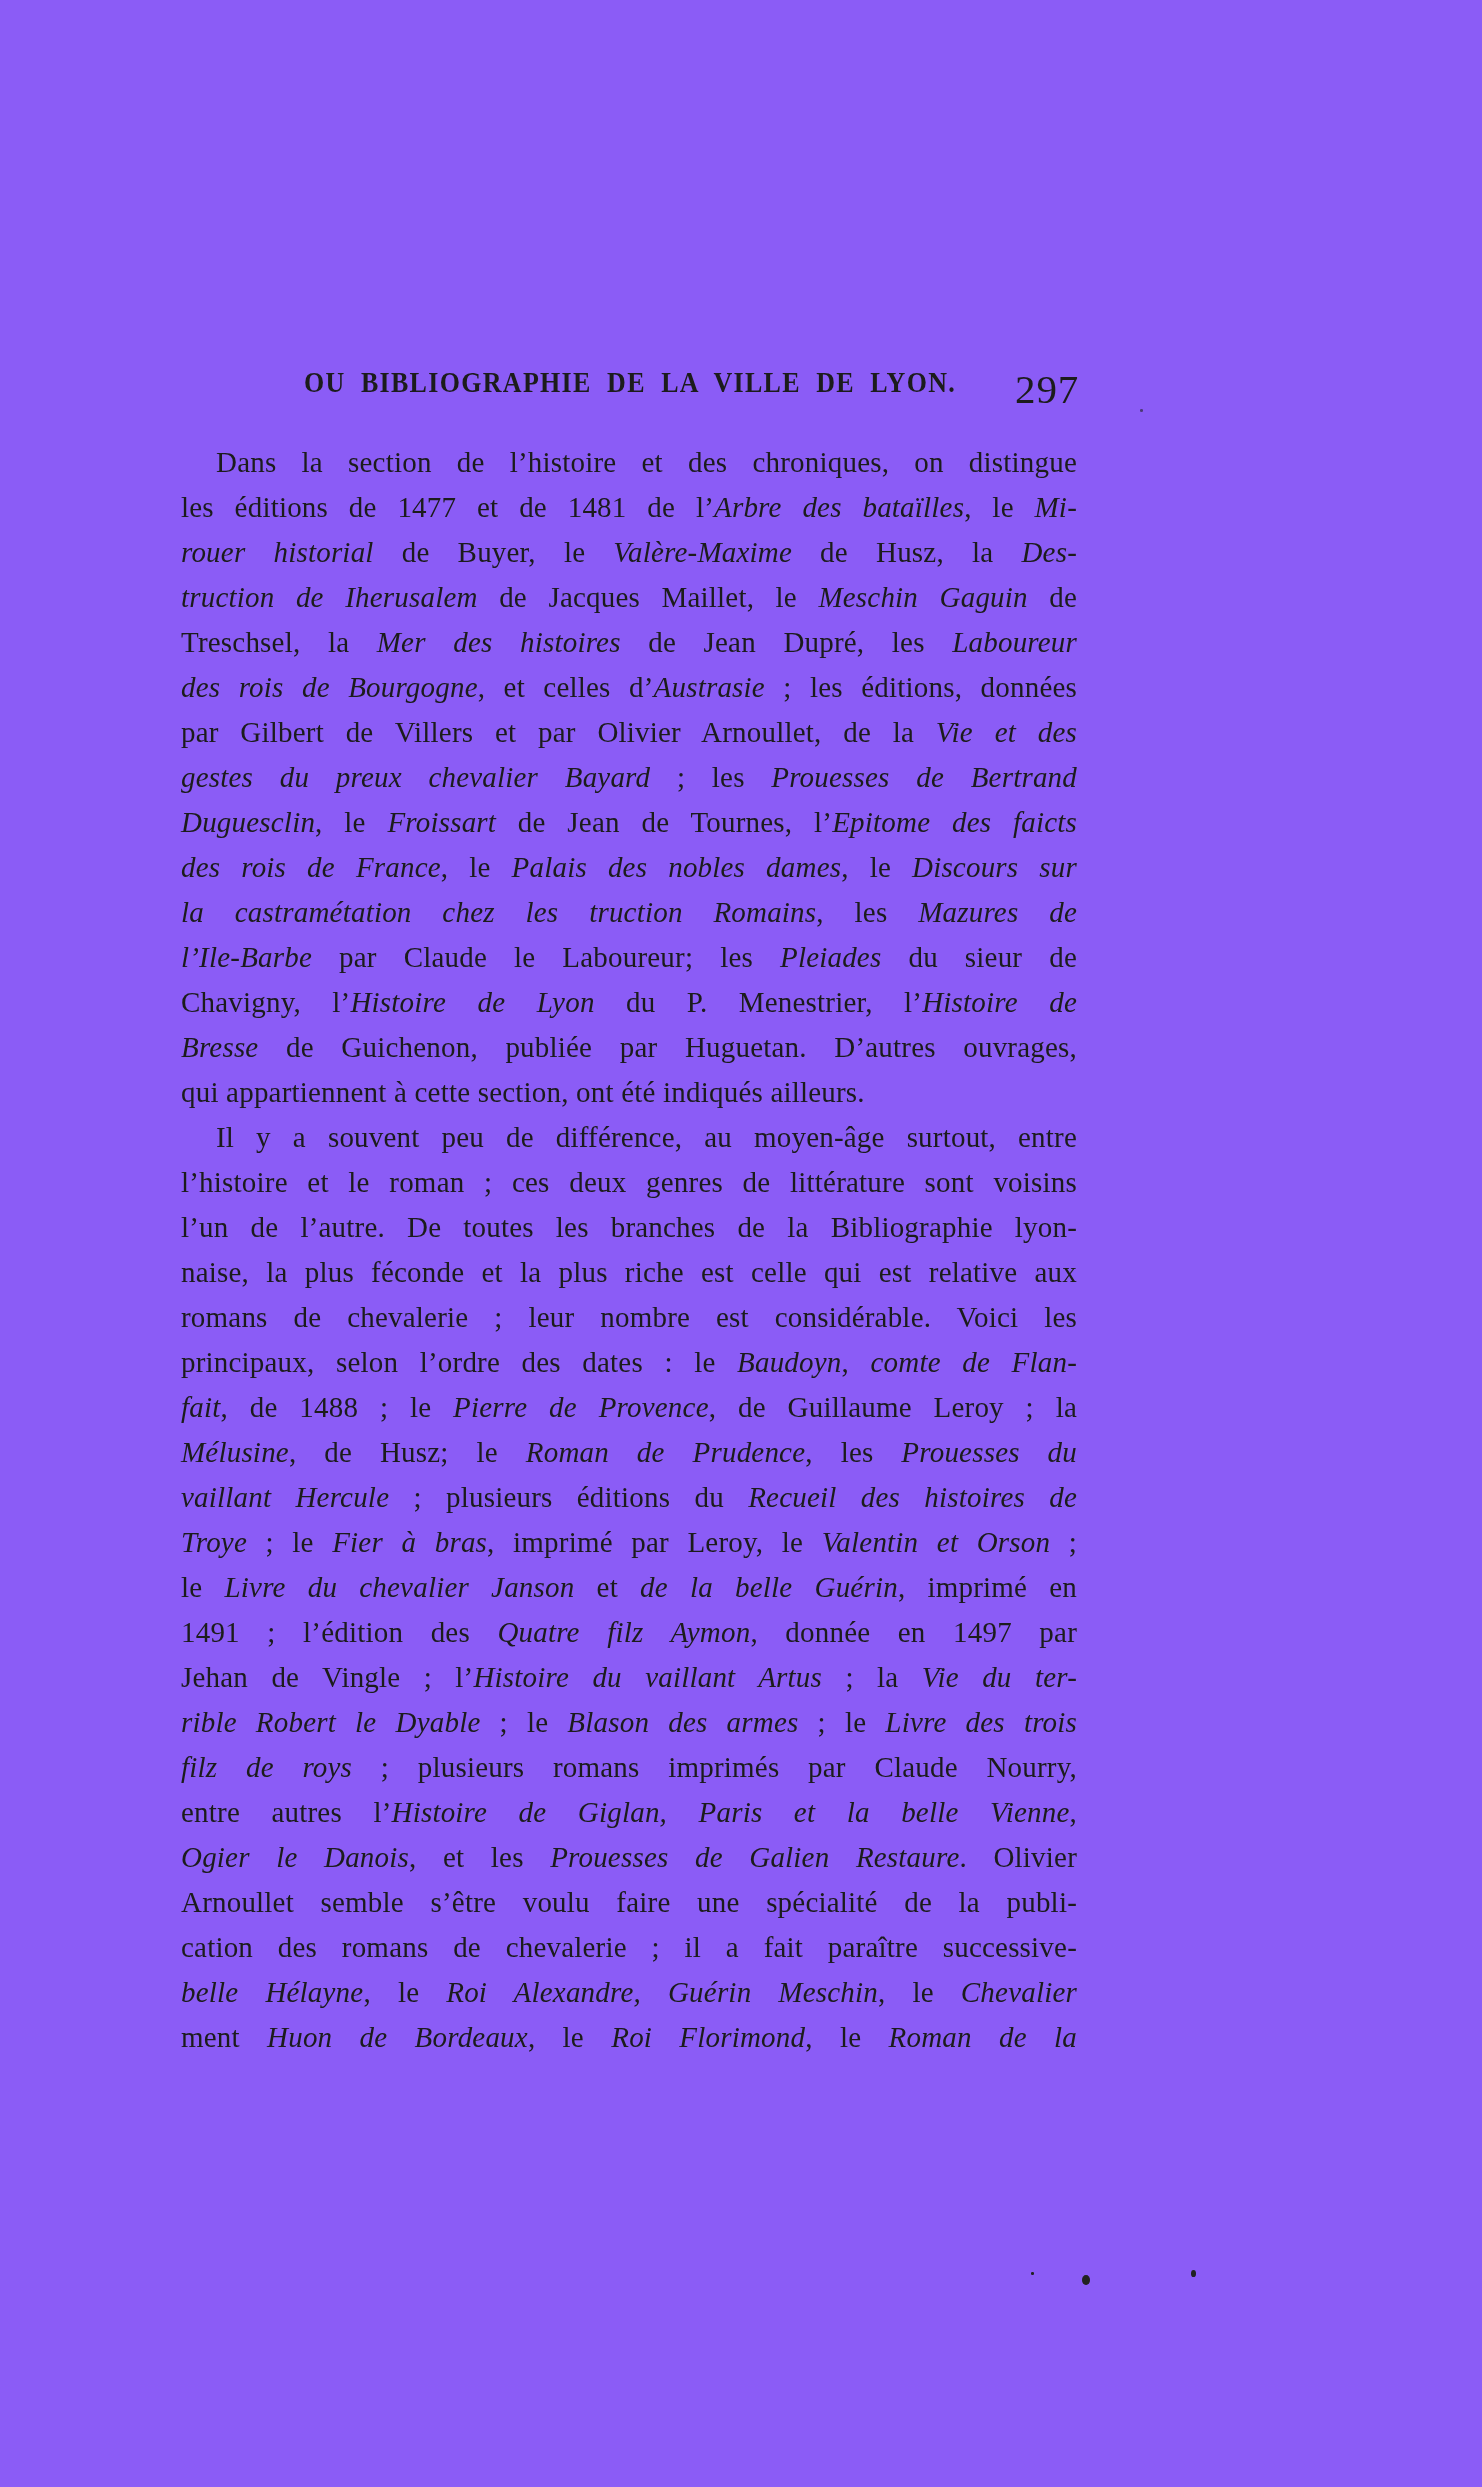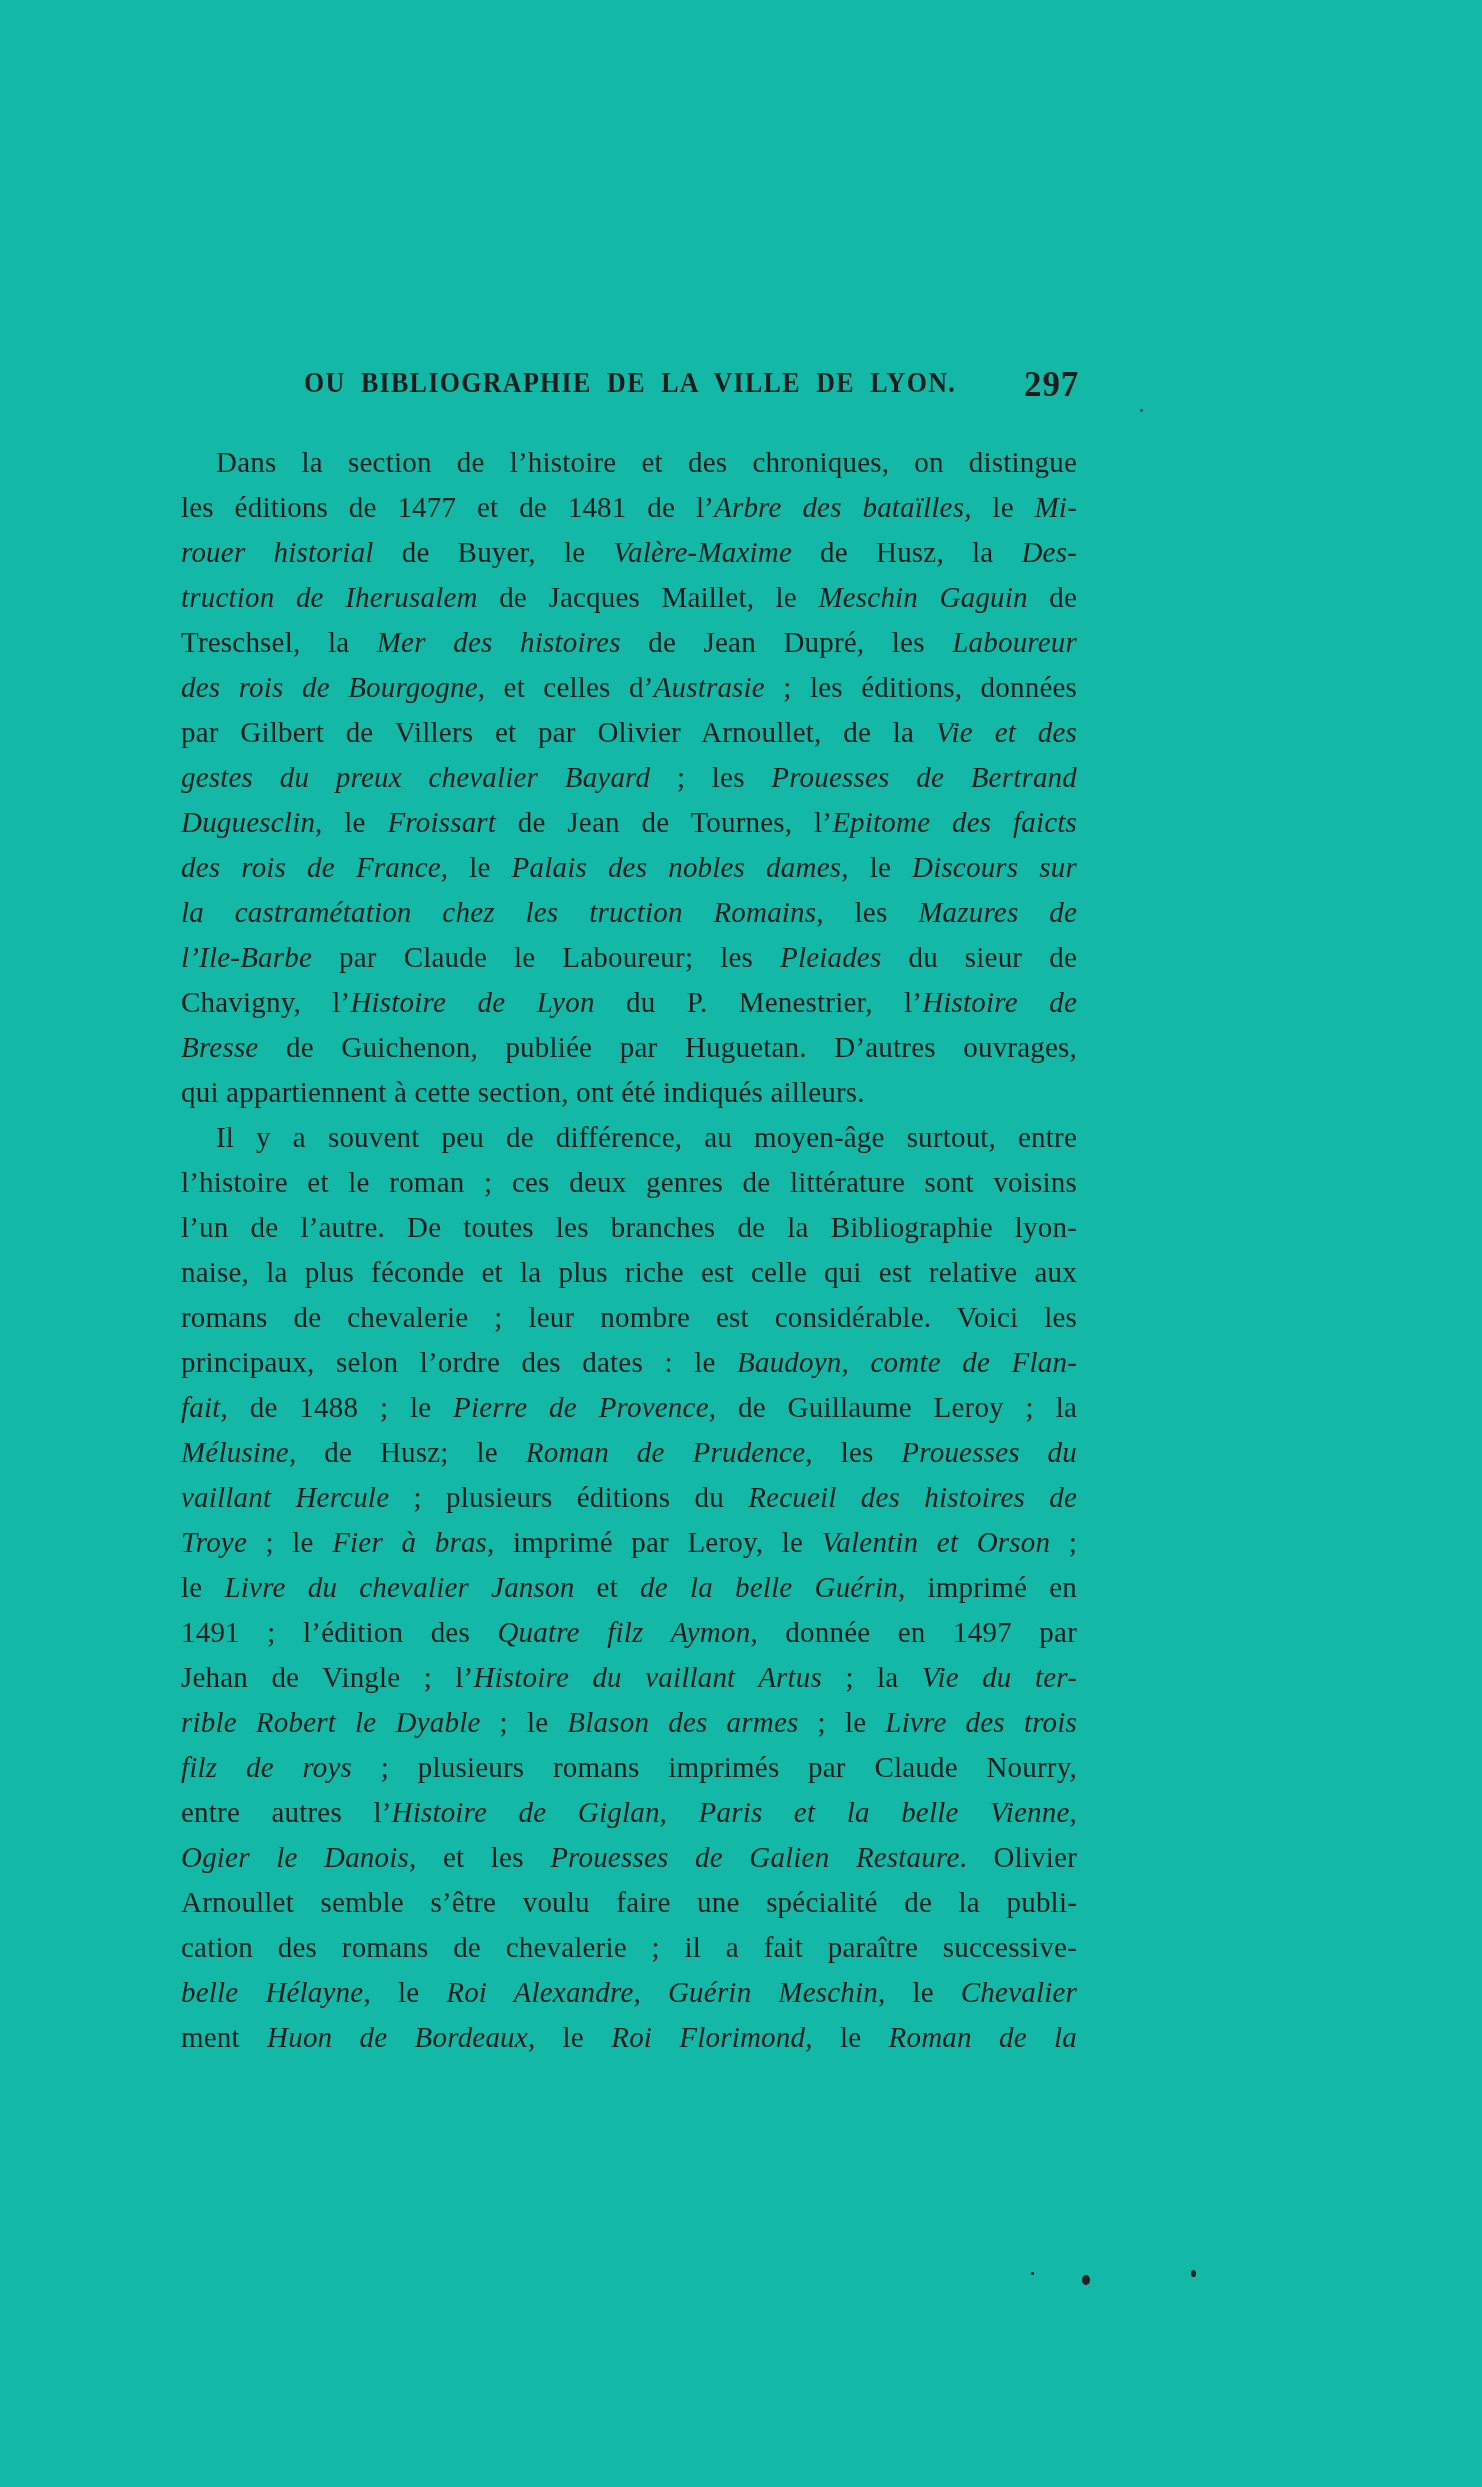--- a/index.html
+++ b/index.html
@@ -4,21 +4,21 @@
 <style>
   html, body {
     margin: 0;
     padding: 0;
     background: #ffffff;
   }
   .page {
     position: relative;
     width: 1483px;
     height: 2487px;
-    background: #14b8a6;
+    background: #8b5cf6;
     overflow: hidden;
     font-family: "Liberation Serif", "DejaVu Serif", serif;
     color: #1c1c1c;
   }
   
   .running-header {
     position: absolute;
     left: 181px;
     top: 368px;
     width: 898px;
@@ -32,22 +32,22 @@
     letter-spacing: 1.3px;
     word-spacing: 7.6px;
     transform: scaleY(1.12);
     transform-origin: center;
     white-space: nowrap;
   }
   .page-number {
     position: absolute;
     right: 0;
     top: -3.4px;
-    font-size: 35px;
-    font-weight: bold;
+    font-size: 41px;
+    font-weight: normal;
     letter-spacing: 0.8px;
   }
   
   .page-body {
     position: absolute;
     left: 181px;
     top: 424px;
     width: 896px;
     font-size: 29px;
     margin-top: 16px;

